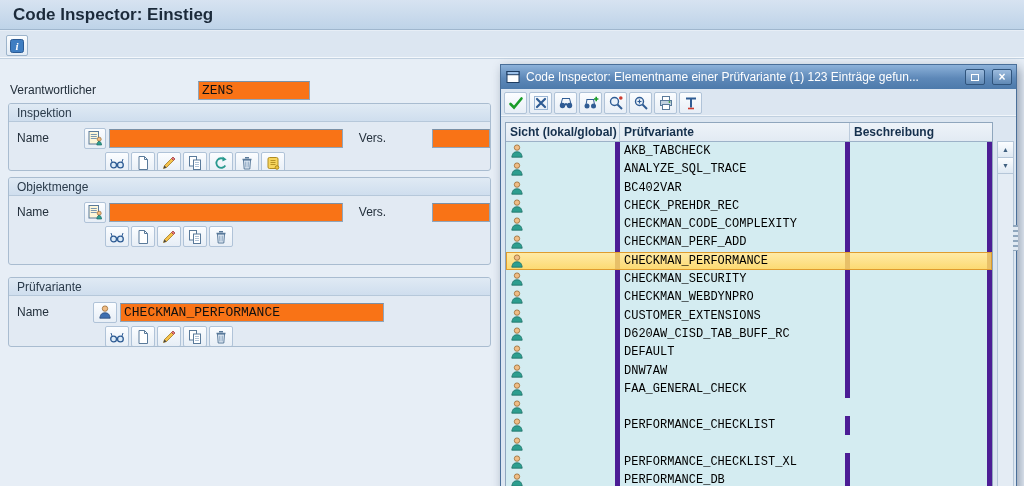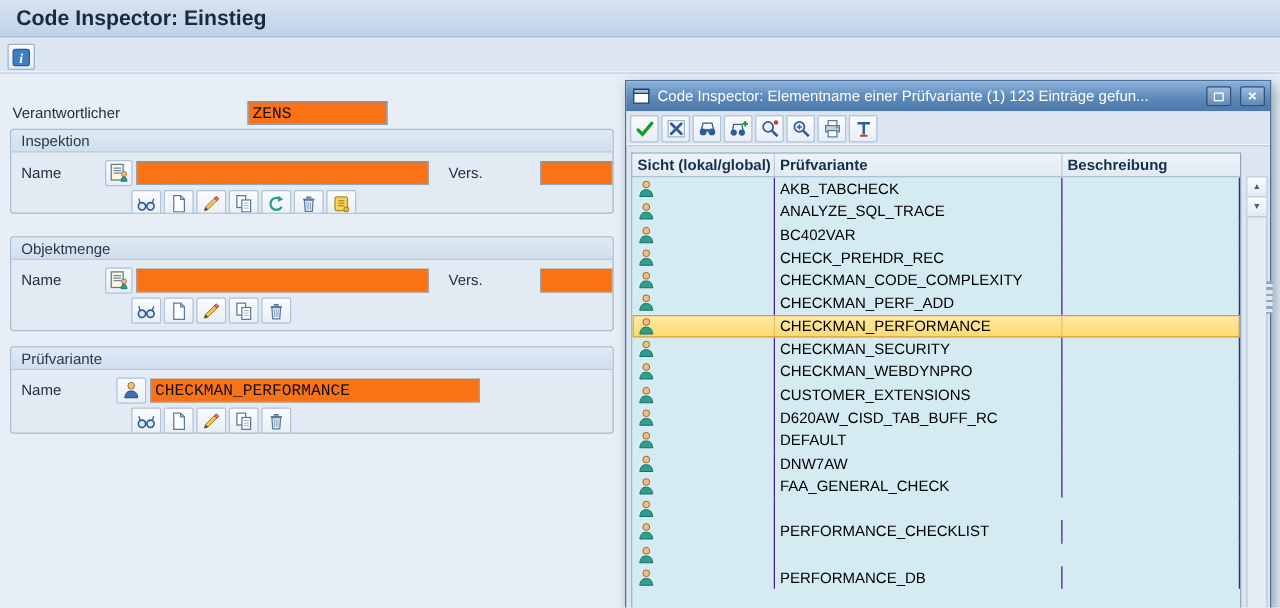--- a/index.html
+++ b/index.html
@@ -56,21 +56,21 @@
 
   .dlg-body { position:absolute; left:3px; right:3px; top:55px; bottom:3px; }
   .twrap { position:absolute; left:1px; top:2px; width:488px; bottom:0; border:1px solid #8fa6bd; background:#d4ecf1; }
   .thead { display:flex; height:19px; background:linear-gradient(#eef3f9,#e2eaf3); border-bottom:1px solid #9db2c8; }
   .th { font-size:12px; font-weight:bold; color:#15304d; padding:2px 4px; border-right:1px solid #bccbdc; white-space:nowrap; overflow:hidden; }
   .c1 { width:114px; flex:none; }
   .c2 { width:230px; flex:none; }
   .c3 { width:140px; flex:1; border-right:none; }
   .tbody { position:absolute; left:0; right:0; top:19px; bottom:0; overflow:hidden; background:#d4ecf1; }
   .trow { display:flex; height:18.3px; background:#d4ecf1; cursor:pointer; }
-  .tc { border-right:1px solid #4c1d95; overflow:hidden; white-space:nowrap; }
+  .tc { border-right:5px solid #4c1d95; overflow:hidden; white-space:nowrap;font-family:Liberation Mono, monospace; }
   .tc.c2 { font-size:12px; color:#000; padding:2px 4px 0 4px; }
   .tc.c1 { padding:1px 0 0 3px; }
   .trow.selected { background:linear-gradient(#ffeba9,#fcd96f); outline:1px solid #df9c2e; outline-offset:-1px; }
   .trow.selected .tc { border-right-color:#e8c068; }
 
   .vscroll { position:absolute; left:493px; width:17px; top:21px; bottom:0; background:#e4ecf4; border:1px solid #b5c6d8; }
   .sbtn { width:15px; height:16px; border-bottom:1px solid #b5c6d8; background:linear-gradient(#fbfdff,#dfe9f3);
     display:flex; align-items:center; justify-content:center; font-size:7px; color:#3f5f7f; cursor:pointer; }
   .grip { position:absolute; right:-2px; top:160px; width:5px; height:26px;
     background:repeating-linear-gradient(180deg,#8fa6bd 0 2px,#e0e9f2 2px 5px); }
@@ -158,21 +158,21 @@
       <button class="abtn">
         <span class="icon16"><svg viewBox="0 0 16 16">
             <rect x="3" y="2.5" width="10" height="11" rx="1.5" fill="#f7d55e" stroke="#b08c20"></rect>
             <path d="M5.5 5.5 h5 M5.5 7.5 h5 M5.5 9.5 h5" stroke="#b08c20" stroke-width="0.9"></path>
             <circle cx="12" cy="12.5" r="1.8" fill="#eec33e" stroke="#b08c20"></circle>
           </svg></span>
       </button>
     </div>
 </div>
 
-<div class="group" style="top:189px;height:76px">
+<div class="group" style="top:177px;height:88px">
   <div class="group-h">Objektmenge</div>
   <div class="frow">
     <span class="flabel">Name</span>
     <button class="abtn">
       <span class="icon16"><svg viewBox="0 0 16 16">
             <rect x="2" y="1.5" width="9.5" height="12.5" fill="#fdf6d8" stroke="#5a7a9a"></rect>
             <path d="M3.8 4.5 h6 M3.8 6.5 h6 M3.8 8.5 h6" stroke="#6b8cab" stroke-width="0.9"></path>
             <circle cx="12.2" cy="9.2" r="2" fill="#f0bd86" stroke="#9a6a30" stroke-width="0.7"></circle>
             <path d="M9.8 15 c0.3 -2.7 1.3 -3.6 2.4 -3.6 c1.1 0 2.1 0.9 2.4 3.6 Z" fill="#2d9e8f" stroke="#1d6f64" stroke-width="0.7"></path>
           </svg></span>
@@ -488,20 +488,28 @@
                   <circle cx="8" cy="4.6" r="2.7" fill="#f0bd86" stroke="#9a6a30" stroke-width="0.8"></circle>
                   <path d="M2.8 14.2 C3.4 9.8 5.4 8.8 8 8.8 C10.6 8.8 12.6 9.8 13.2 14.2 Z" fill="#2d9e8f" stroke="#1d6f64" stroke-width="0.8"></path>
                 </svg></span></div>
             <div class="tc c3"></div>
           </div>
           <div class="trow">
             <div class="tc c1"><span class="icon16"><svg viewBox="0 0 16 16">
                   <circle cx="8" cy="4.6" r="2.7" fill="#f0bd86" stroke="#9a6a30" stroke-width="0.8"></circle>
                   <path d="M2.8 14.2 C3.4 9.8 5.4 8.8 8 8.8 C10.6 8.8 12.6 9.8 13.2 14.2 Z" fill="#2d9e8f" stroke="#1d6f64" stroke-width="0.8"></path>
                 </svg></span></div>
+            <div class="tc c2">PERFORMANCE_CHECKLIST_XL</div>
+            <div class="tc c3"></div>
+          </div>
+          <div class="trow">
+            <div class="tc c1"><span class="icon16"><svg viewBox="0 0 16 16">
+                  <circle cx="8" cy="4.6" r="2.7" fill="#f0bd86" stroke="#9a6a30" stroke-width="0.8"></circle>
+                  <path d="M2.8 14.2 C3.4 9.8 5.4 8.8 8 8.8 C10.6 8.8 12.6 9.8 13.2 14.2 Z" fill="#2d9e8f" stroke="#1d6f64" stroke-width="0.8"></path>
+                </svg></span></div>
             <div class="tc c2">PERFORMANCE_DB</div>
             <div class="tc c3"></div>
           </div>
         </div>
     </div>
     <div class="vscroll">
       <div class="sbtn">▲</div>
       <div class="sbtn">▼</div>
     </div>
   </div>

